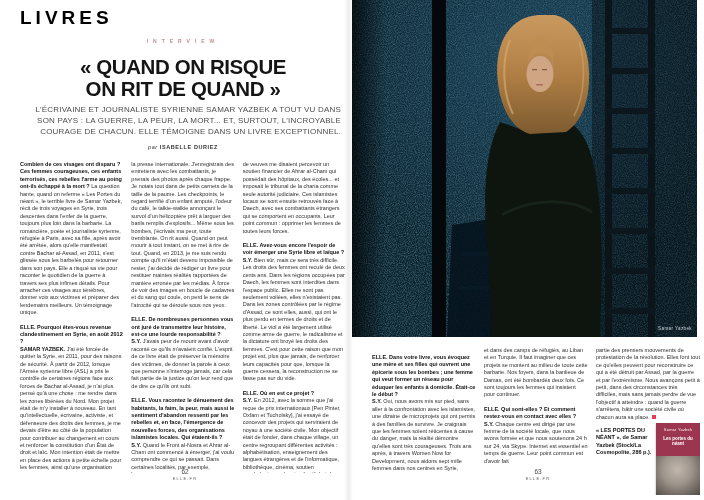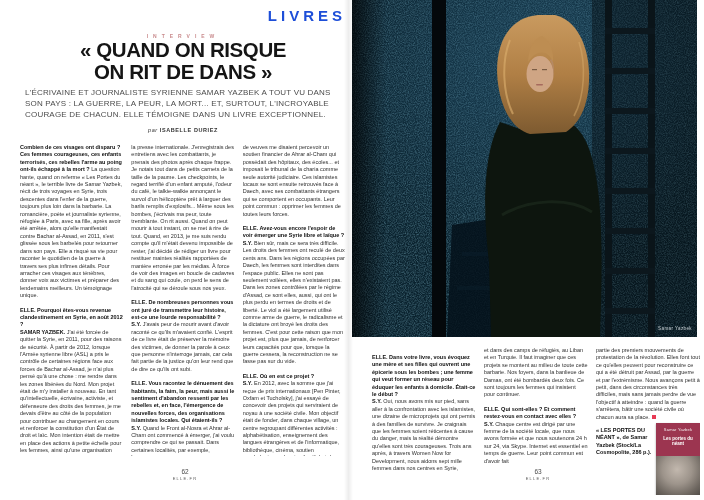--- a/index.html
+++ b/index.html
@@ -4,26 +4,26 @@
 <style>
   html,body{margin:0;padding:0}
   body{
     width:704px;height:500px;position:relative;overflow:hidden;
     background:#ffffff;color:#222;
     font-family:"Liberation Sans",sans-serif;
     -webkit-font-smoothing:antialiased;
   }
   
   #left-page{position:absolute;left:20px;top:7px;width:326px}
-  .section{text-align:right;font-size:15px;font-weight:700;letter-spacing:4px;color:#1d4ed8}
+  .section{text-align:left;font-size:19px;font-weight:700;letter-spacing:4px;color:#000000}
   .kicker{text-align:center;font-size:5px;font-weight:700;letter-spacing:5px;color:#c98b8d;margin-top:9px}
-  h1{margin:0 0 5px;text-align:center;font-size:20.5px;line-height:21.5px;
+  h1{margin:12px 0 5px;text-align:center;font-size:20.5px;line-height:21.5px;
      font-weight:700;letter-spacing:-0.4px;color:#151515}
   h1 span{display:block}
-  .standfirst{margin:3px auto 0;width:316px;text-align:left;font-size:8px;line-height:11px;
+  .standfirst{margin:3px auto 0;width:316px;text-align:right;font-size:8px;line-height:11px;
      letter-spacing:.2px;color:#4c4c4c}
   .byline{margin:7px 0 0;text-align:center;font-size:5.5px;letter-spacing:.6px;color:#333}
   .byline i{font-style:italic;font-weight:400;margin-right:2px}
   .byline b{font-weight:700}
   
   .cols{display:flex;gap:8px;overflow:hidden}
   .cols-left{margin-top:11px;height:312px}
   .cols-right{position:absolute;left:372px;top:347px;width:328px;height:148px}
   .col{flex:1;min-width:0;overflow:hidden}
   .col p{margin:0;font-size:5.5px;line-height:7.4px;color:#2e2e2e;letter-spacing:0;text-align:left}
@@ -56,21 +56,21 @@
 </head>
 <body>
 
 <div id="spread">
 
   <div id="left-page">
     <div class="section">LIVRES</div>
     <div class="kicker" style="color: rgb(201, 139, 141);">INTERVIEW</div>
     <h1>
       <span>« QUAND ON RISQUE</span>
-      <span>ON RIT DE DANS »</span>
+      <span>ON RIT DE QUAND »</span>
     </h1>
     <p class="standfirst">L'ÉCRIVAINE ET JOURNALISTE SYRIENNE SAMAR YAZBEK A TOUT VU DANS SON PAYS : LA GUERRE, LA PEUR, LA MORT... ET, SURTOUT, L'INCROYABLE COURAGE DE CHACUN. ELLE TÉMOIGNE DANS UN LIVRE EXCEPTIONNEL.</p>
     <p class="byline"><i>par</i><b>ISABELLE DURIEZ</b></p>
     <div class="cols cols-left">
         <div class="col">
           <p class="a"><b>Combien de ces visages ont disparu ? Ces femmes courageuses, ces enfants terrorisés, ces rebelles l'arme au poing ont-ils échappé à la mort ? </b>La question hante, quand on referme « Les Portes du néant », le terrible livre de Samar Yazbek, récit de trois voyages en Syrie, trois descentes dans l'enfer de la guerre, toujours plus loin dans la barbarie. La romancière, poète et journaliste syrienne, réfugiée à Paris, avec sa fille, après avoir été arrêtée, alors qu'elle manifestait contre Bachar al-Assad, en 2011, s'est glissée sous les barbelés pour retourner dans son pays. Elle a risqué sa vie pour raconter le quotidien de la guerre à travers ses plus infimes détails. Pour arracher ces visages aux ténèbres, donner voix aux victimes et préparer des lendemains meilleurs. Un témoignage unique.</p>
           <p class="q">ELLE. Pourquoi êtes-vous revenue clandestinement en Syrie, en août 2012 ?</p>
           <p class="a"><b>SAMAR YAZBEK. </b>J'ai été forcée de quitter la Syrie, en 2011, pour des raisons de sécurité. À partir de 2012, lorsque l'Armée syrienne libre (ASL) a pris le contrôle de certaines régions face aux forces de Bachar al-Assad, je n'ai plus pensé qu'à une chose : me rendre dans les zones libérées du Nord. Mon projet était de m'y installer à nouveau. En tant qu'intellectuelle, écrivaine, activiste, et défenseure des droits des femmes, je me devais d'être au côté de la population pour contribuer au changement en cours et renforcer la constitution d'un État de droit et laïc. Mon intention était de mettre en place des actions à petite échelle pour les femmes, ainsi qu'une organisation visant à les responsabiliser et à instruire les enfants.</p>
         </div>
         <div class="col">

